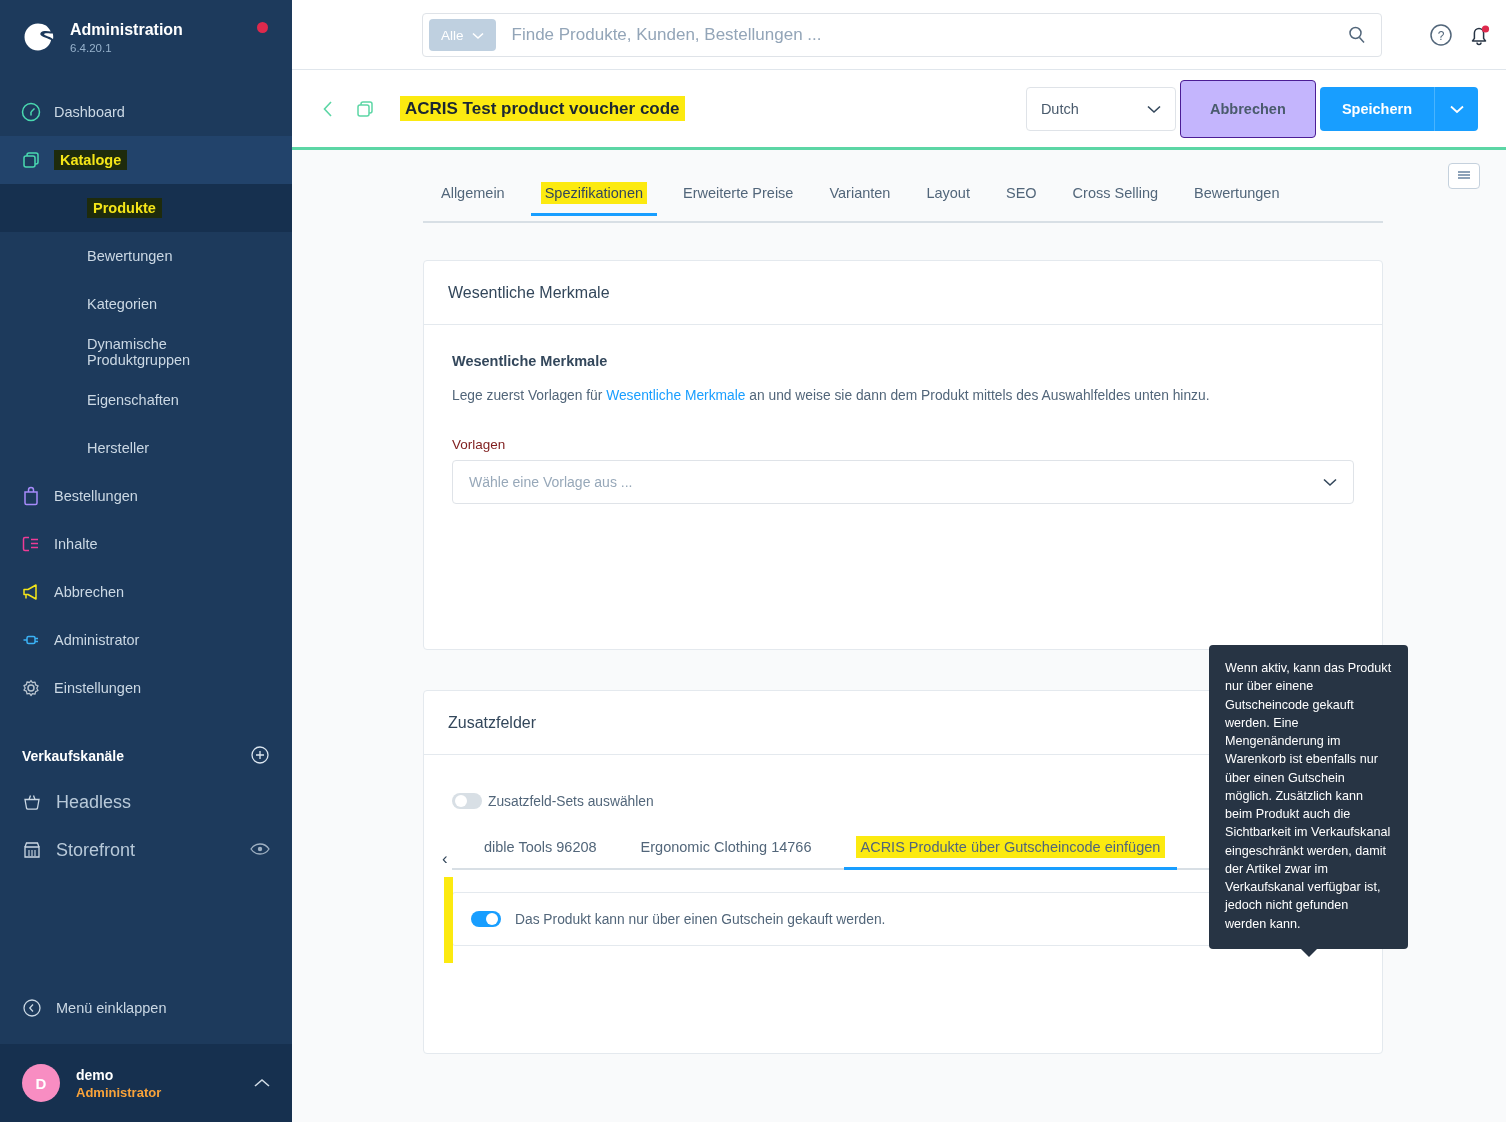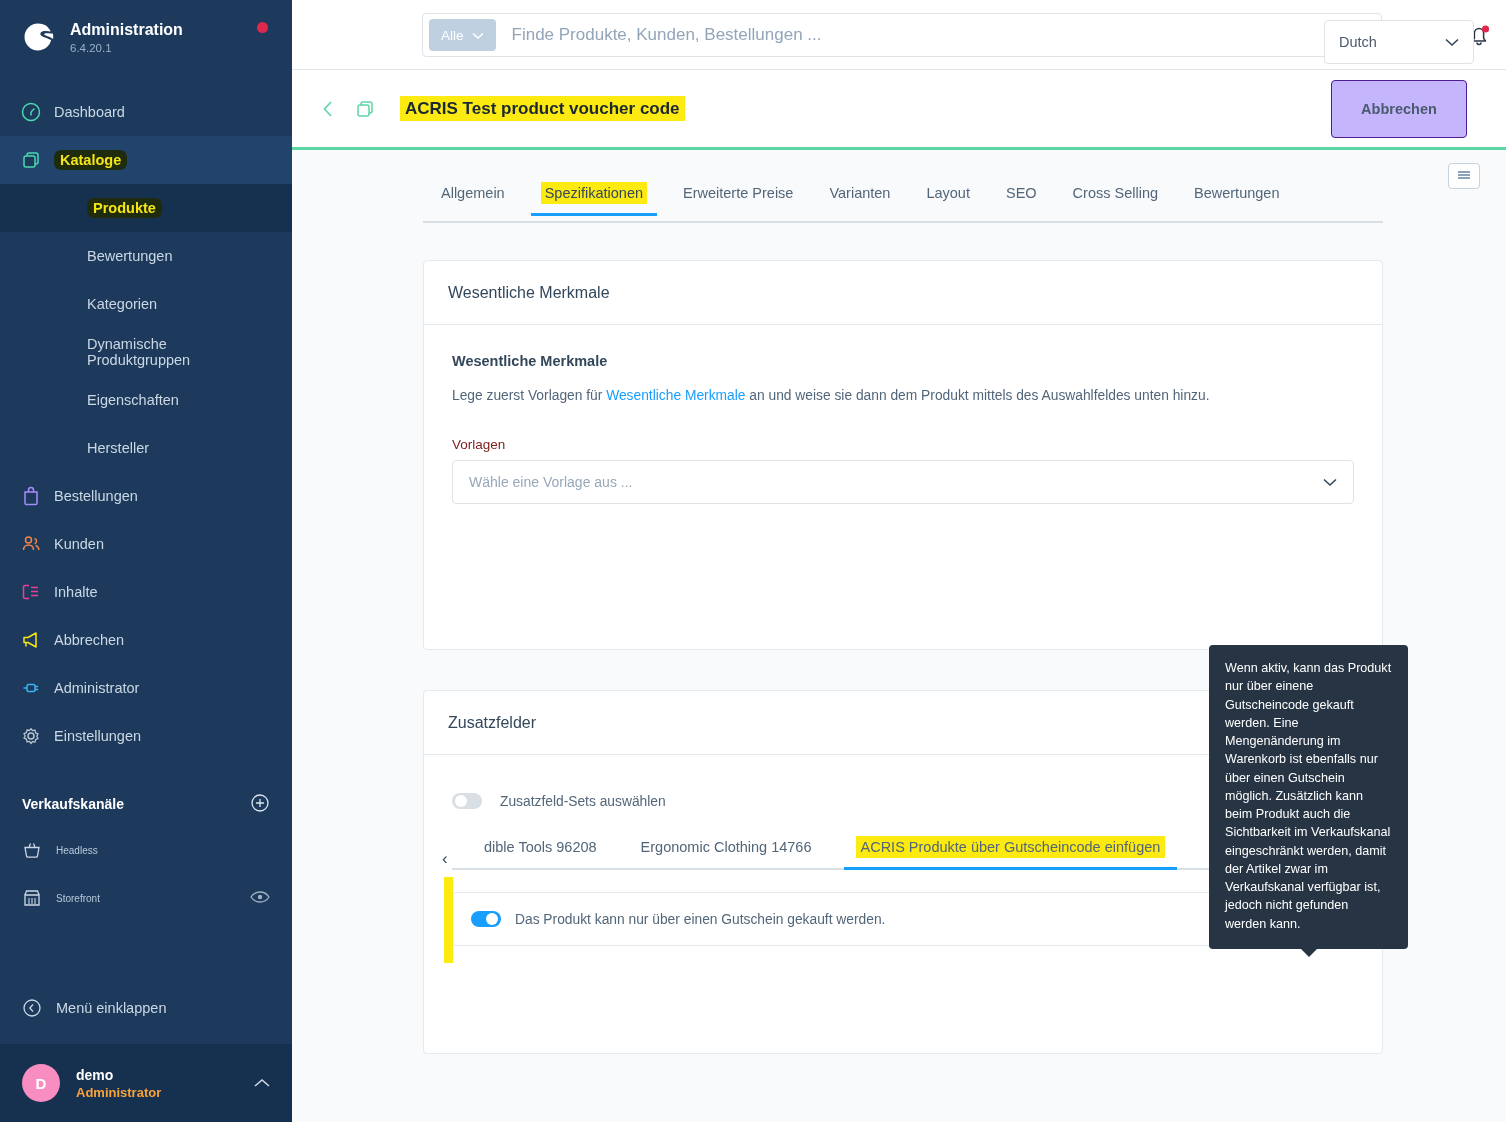--- a/index.html
+++ b/index.html
@@ -30,28 +30,28 @@
     display:flex; align-items:center; height:48px; padding:0 20px;
     font-size:14.5px; color:#cbd8e4; cursor:pointer; position:relative;
   }
   .sb-item .ico { width:34px; flex:none; display:flex; align-items:center; }
   .sb-item.active-group { background:#22436b; }
   .sb-sub {
     display:flex; align-items:center; height:48px; padding:0 20px 0 87px;
     font-size:14.5px; color:#cbd8e4; cursor:pointer;
   }
   .sb-sub.selected { background:#16304f; }
-  .hl-dark { background:#1e2b0c; color:#f4e518; font-weight:bold; padding:2px 6px; border-radius:7px; }
+  .hl-dark { background:#1e2b0c; color:#f4e518; font-weight:bold; padding:2px 6px; border-radius:0; }
 
   .sb-section {
     display:flex; align-items:center; justify-content:space-between;
     padding:0 22px; height:44px; margin-top:22px;
     font-size:14px; font-weight:bold; color:#fff;
   }
-  .sb-chan { display:flex; align-items:center; height:48px; padding:0 22px; font-size:10px; color:#b8c9d9; cursor:pointer; }
+  .sb-chan { display:flex; align-items:center; height:48px; padding:0 22px; font-size:18px; color:#b8c9d9; cursor:pointer; }
   .sb-chan .ico { width:34px; flex:none; display:flex; align-items:center; }
   .sb-chan .eye { margin-left:auto; opacity:.75; }
 
   .sb-collapse { display:flex; align-items:center; height:48px; padding:0 22px; font-size:14.5px; color:#cbd8e4; cursor:pointer; margin-bottom:12px; }
   .sb-collapse .ico { width:34px; flex:none; display:flex; align-items:center; }
 
   .sb-user {
     height:78px; background:#16304f; display:flex; align-items:center; padding:0 22px; cursor:pointer;
   }
   .avatar {
@@ -86,21 +86,21 @@
 
   
   #header {
     position:absolute; left:292px; top:70px; width:1214px; height:78px;
     background:#fff; display:flex; align-items:center; padding:0 28px;
   }
   .hdr-back { width:34px; display:flex; align-items:center; cursor:pointer; }
   .hdr-copy { width:46px; display:flex; align-items:center; cursor:pointer; }
   .hdr-title { font-size:17px; font-weight:bold; color:#1b2732; }
   .hl-yellow { background:#fcea10; padding:3px 5px; }
-  .hdr-actions { margin-left:auto; display:flex; align-items:center; gap:16px;flex-direction:column; }
+  .hdr-actions { margin-left:auto; display:flex; align-items:center; gap:4px; }
   .sel-lang {
     width:150px; height:44px; border:1px solid #dfe3e8; border-radius:4px; background:#fff;
     display:flex; align-items:center; padding:0 14px; font-size:14.5px; color:#4a5b6d; cursor:pointer;
   }
   .sel-lang .cv { margin-left:auto; }
   .btn-ghost {
     height:58px; min-width:136px; border:1px solid #4c1d95; border-radius:4px; background:#c4b5fd;
     display:flex; align-items:center; justify-content:center; font-size:14.5px; font-weight:bold;
     color:#4a5b6d; cursor:pointer;
   }
@@ -151,21 +151,21 @@
   .para { font-size:13.8px; line-height:1.62; color:#52667a; margin:0 0 18px 0; }
   .lnk { color:#189eff; }
   .field-label { font-size:13.5px; color:#7f1d1d; margin-bottom:8px; }
   .select-box {
     height:44px; border:1px solid #dfe3e8; border-radius:4px; background:#fff;
     display:flex; align-items:center; padding:0 16px; font-size:14px; color:#97a8b9; cursor:pointer;
   }
   .select-box .cv { margin-left:auto; color:#33475b; }
 
   
-  .tgl-row { display:flex; align-items:center; gap:18px; }
+  .tgl-row { display:flex; align-items:center; gap:6px; }
   .tgl { width:30px; height:16px; border-radius:8px; position:relative; flex:none; cursor:pointer; }
   .tgl.off { background:#d8dfe5; }
   .tgl.on { background:#189eff; }
   .tgl .knob { position:absolute; top:2px; width:12px; height:12px; border-radius:50%; background:#fff; }
   .tgl.off .knob { left:3px; }
   .tgl.on .knob { right:3px; }
   .tgl-label { font-size:13.8px; color:#52667a; }
 
   
   .cf-tabs {
@@ -262,30 +262,20 @@
     <div class="sb-item">
       <span class="ico">
         <svg width="22" height="22" viewBox="0 0 22 22">
             <path d="M5 7h12v11a1.5 1.5 0 0 1-1.5 1.5h-9A1.5 1.5 0 0 1 5 18z" fill="none" stroke="#a78bfa" stroke-width="1.5"></path>
             <path d="M8.5 7V5a2.5 2.5 0 0 1 5 0v2" fill="none" stroke="#a78bfa" stroke-width="1.5"></path>
           </svg>
       </span>
       <span>Bestellungen</span>
     </div>
 
-    <div class="sb-item">
-      <span class="ico">
-        <svg width="22" height="22" viewBox="0 0 22 22">
-            <circle cx="8.5" cy="7" r="3" fill="none" stroke="#f4844a" stroke-width="1.5"></circle>
-            <path d="M3.5 17c0-3 2.3-5 5-5s5 2 5 5" fill="none" stroke="#f4844a" stroke-width="1.5"></path>
-            <path d="M14.5 5.5a2.8 2.8 0 0 1 0 5.4M15.5 12.5c2 .6 3.3 2.4 3.3 4.5" fill="none" stroke="#f4844a" stroke-width="1.5"></path>
-          </svg>
-      </span>
-      <span>Kunden</span>
-    </div>
 
     <div class="sb-item">
       <span class="ico">
         <svg width="22" height="22" viewBox="0 0 22 22">
             <path d="M9 4.5H5A1.5 1.5 0 0 0 3.5 6v10A1.5 1.5 0 0 0 5 17.5h4" fill="none" stroke="#ef3c96" stroke-width="1.5"></path>
             <path d="M11 6.5h7M11 10.5h7M11 14.5h7" stroke="#ef3c96" stroke-width="1.5"></path>
           </svg>
       </span>
       <span>Inhalte</span>
     </div>

